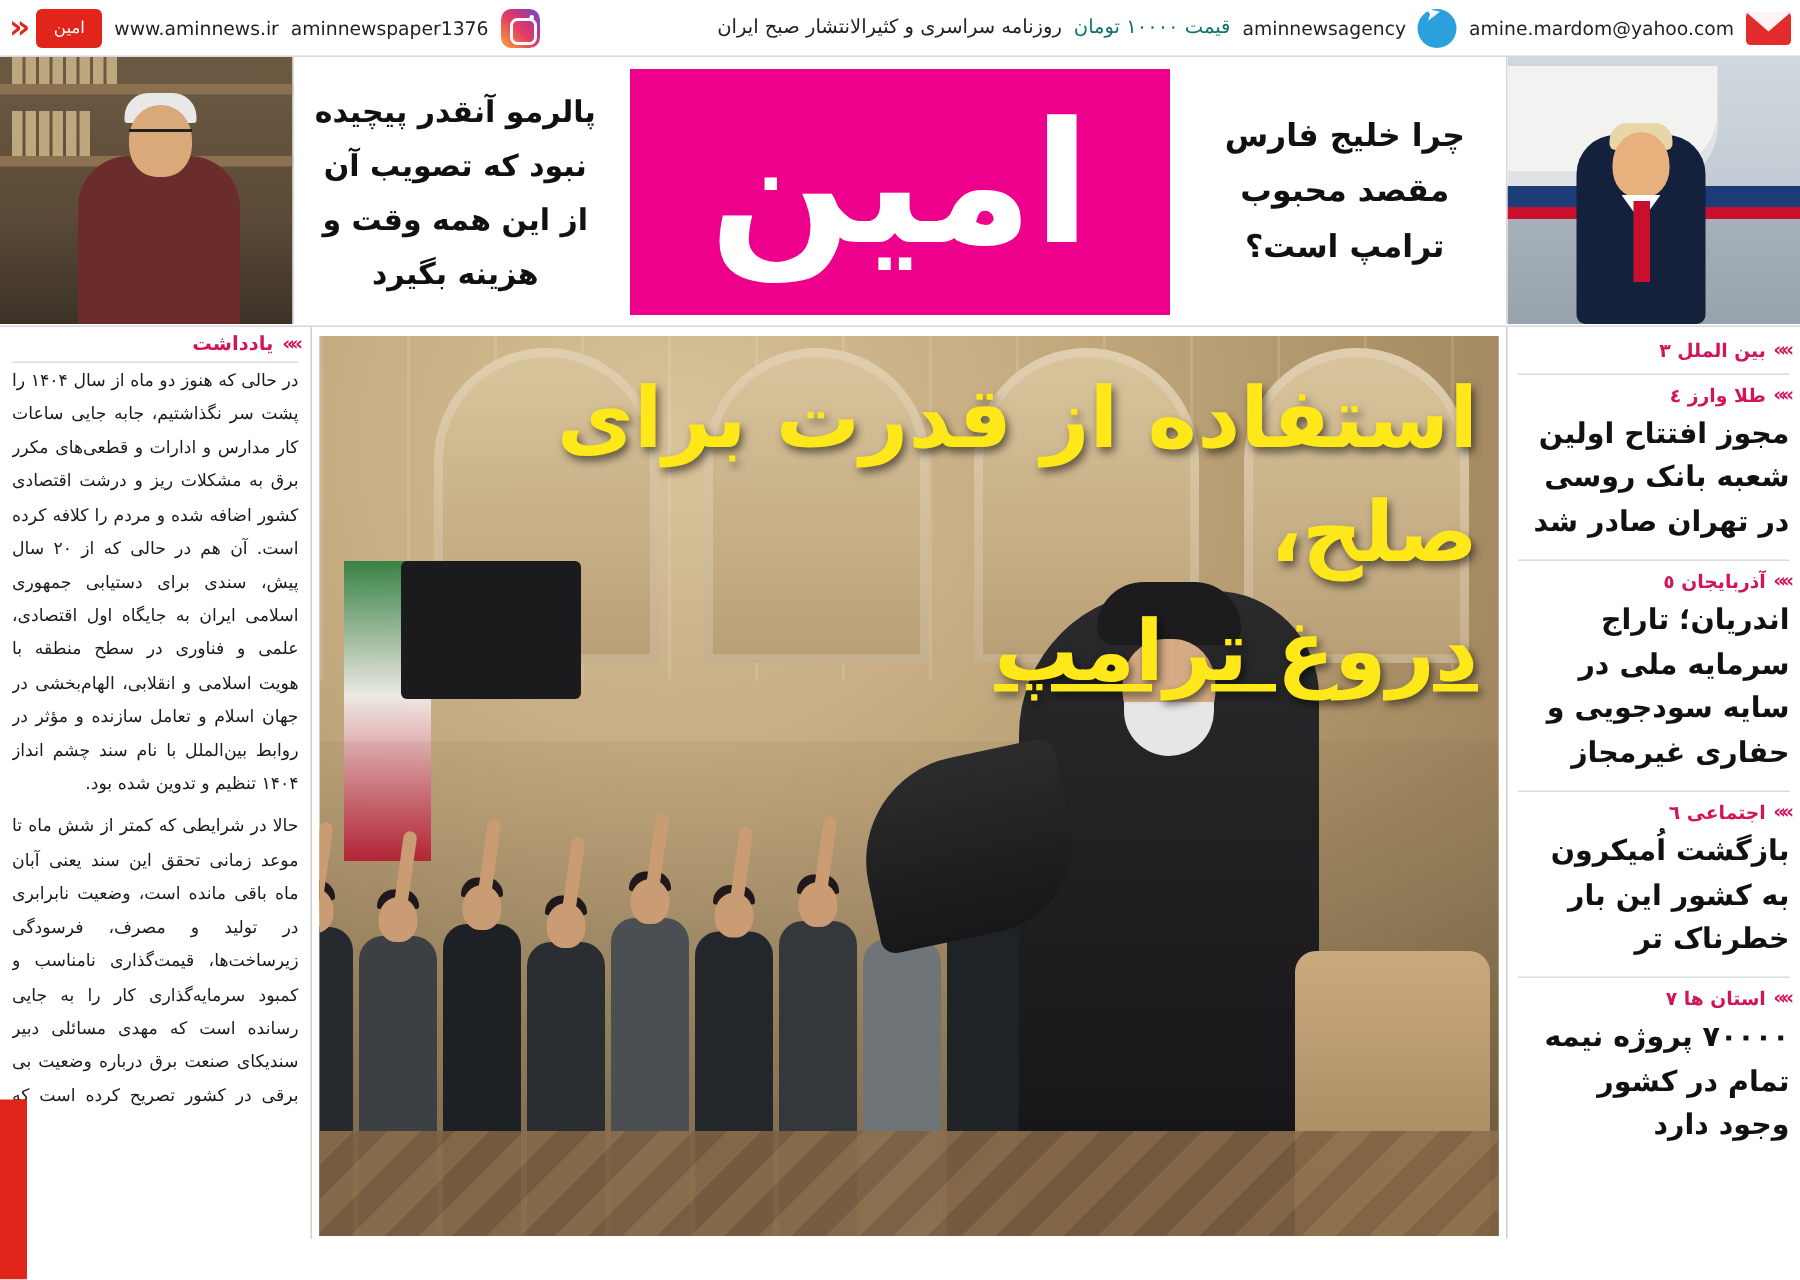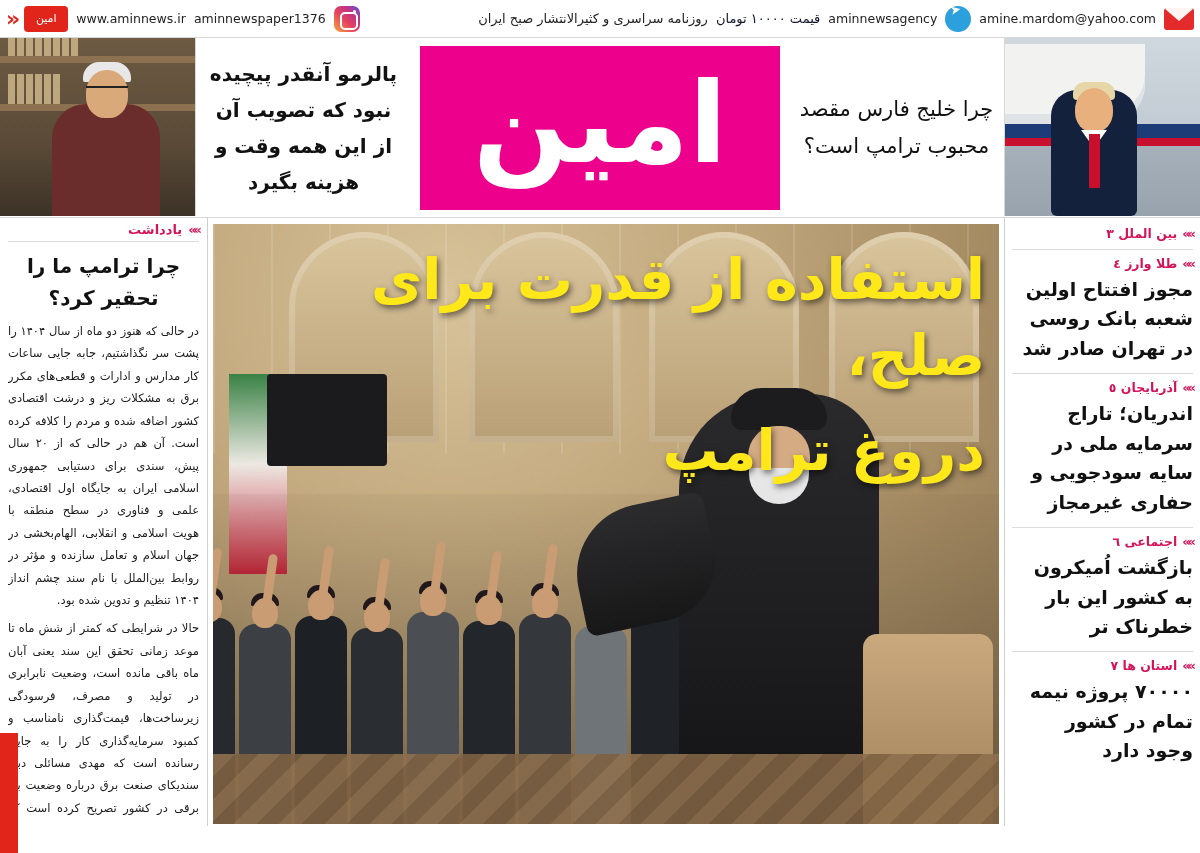--- a/index.html
+++ b/index.html
@@ -60,39 +60,39 @@
     content: ""; position: absolute; right: 4px; top: 4px;
     width: 3px; height: 3px; background: #fff; border-radius: 50%; z-index: 2;
   }
   .ic-logo-red {
     width: 44px; height: 26px; background: #e1251b; border-radius: 4px;
     color: #fff; font-size: 11px; display: flex; align-items: center; justify-content: center;
   }
   .ic-chev {
     color: #e1251b; font-size: 22px; font-weight: bold; letter-spacing: -4px;
   }
-  .price-box { font-size: 12.5px; color: #0f172a; }
+  .price-box { font-size: 12.5px; color: #0f766e; }
 
   
   .masthead {
     display: flex; align-items: stretch;
     height: 180px;
     border-bottom: 1px solid #d8d8d8;
   }
   .mh-photo {
     width: 196px; height: 178px; position: relative; overflow: hidden;
     border-left: 1px solid #d8d8d8;
   }
   .mh-photo.left { border-right: 1px solid #d8d8d8; border-left: none; }
   .mh-head-right {
     width: 215px; display: flex; align-items: center; justify-content: center;
     text-align: center; padding: 6px 10px;
   }
   .mh-head-right .hl {
-    font-size: 21px; font-weight: normal; line-height: 1.75; color: #111;
+    font-size: 21px; font-weight: bold; line-height: 1.75; color: #111;
   }
   .mh-logo-wrap {
     flex: 1 1 auto; display: flex; align-items: center; justify-content: center;
   }
   .logo-box {
     width: 360px; height: 164px; background: #ec008c;
     display: flex; align-items: center; justify-content: center;
     position: relative;
   }
   .logo-word {
@@ -311,21 +311,21 @@
   }
 
   .lead-headline {
     position: absolute; top: 18px; right: 14px; left: 120px;
     text-align: right;
     color: #ffe81a;
     font-size: 56px; font-weight: bold; line-height: 1.35;
     text-shadow: 2px 3px 6px rgba(0,0,0,.55);
     direction: rtl;
   }
-  .lead-headline .l2 { display: block; margin-top: 20px; }
+  .lead-headline .l2 { display: block; margin-top: 4px; text-decoration: underline; }
 
   
   .edge-ribbon {
     position: absolute; left: 0; bottom: 0; width: 18px; height: 120px;
     background: #e1251b;
   }
 </style>
 </head>
 <body>
 
@@ -542,21 +542,20 @@
           <span class="l2">دروغ ترامپ</span>
         </div>
       </div>
     </div>
 
     <div class="col-left">
       <div class="note-head">
         <span class="arrows" style="color:#d4145a;letter-spacing:-3px">»»</span>
         <span>یادداشت</span>
       </div>
-      <div class="note-title">چرا ترامپ ما را تحقیر کرد؟</div>
       <div class="note-body">
         <p>در حالی که هنوز دو ماه از سال ۱۴۰۴ را پشت سر نگذاشتیم، جابه جایی ساعات کار مدارس و ادارات و قطعی‌های مکرر برق به مشکلات ریز و درشت اقتصادی کشور اضافه شده و مردم را کلافه کرده است. آن هم در حالی که از ۲۰ سال پیش، سندی برای دستیابی جمهوری اسلامی ایران به جایگاه اول اقتصادی، علمی و فناوری در سطح منطقه با هویت اسلامی و انقلابی، الهام‌بخشی در جهان اسلام و تعامل سازنده و مؤثر در روابط بین‌الملل با نام سند چشم انداز ۱۴۰۴ تنظیم و تدوین شده بود.</p>
         <p>حالا در شرایطی که کمتر از شش ماه تا موعد زمانی تحقق این سند یعنی آبان ماه باقی مانده است، وضعیت نابرابری در تولید و مصرف، فرسودگی زیرساخت‌ها، قیمت‌گذاری نامناسب و کمبود سرمایه‌گذاری کار را به جایی رسانده است که مهدی مسائلی دبیر سندیکای صنعت برق درباره وضعیت بی برقی در کشور تصریح کرده است که اکنون باید بپذیریم این فاجعه به زودی قابل ترمیم نیست، زخم سطحی نیست که با یک چسب ترمیم شود به جراحی عمیق نیاز داریم و آثار جراحی هم بزودی از بین نمی‌رود. باید قبول کنیم امسال تابستان سختی داریم و مردم باید خود را برای این شرایط آماده و تمهیدات لازم را بیندیشند من توصیه می‌کنم برای این شرایط، ماءزن و آفتابه تهیه کنند.</p>
 
       </div>
     </div>
 
   </div>
 
   <div class="edge-ribbon"></div>

